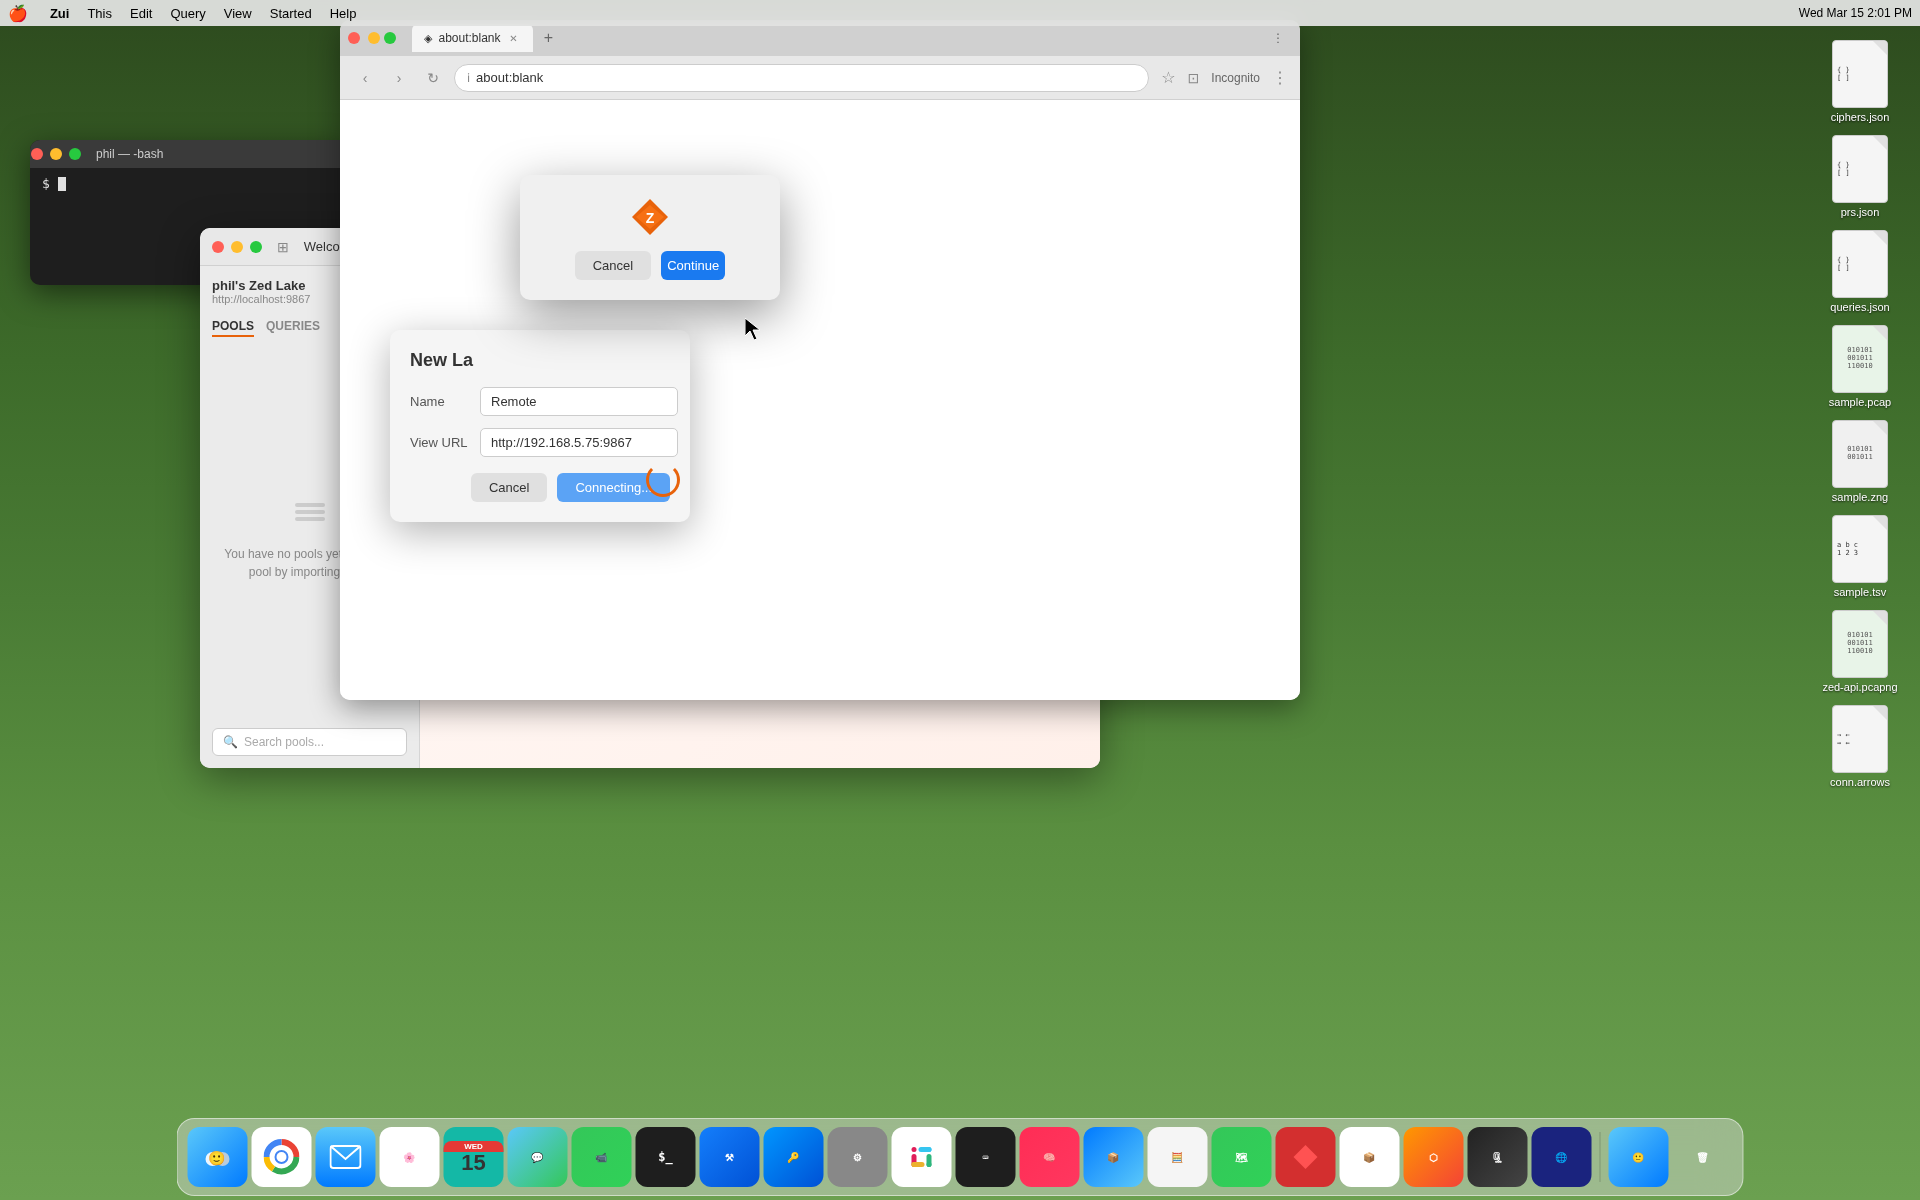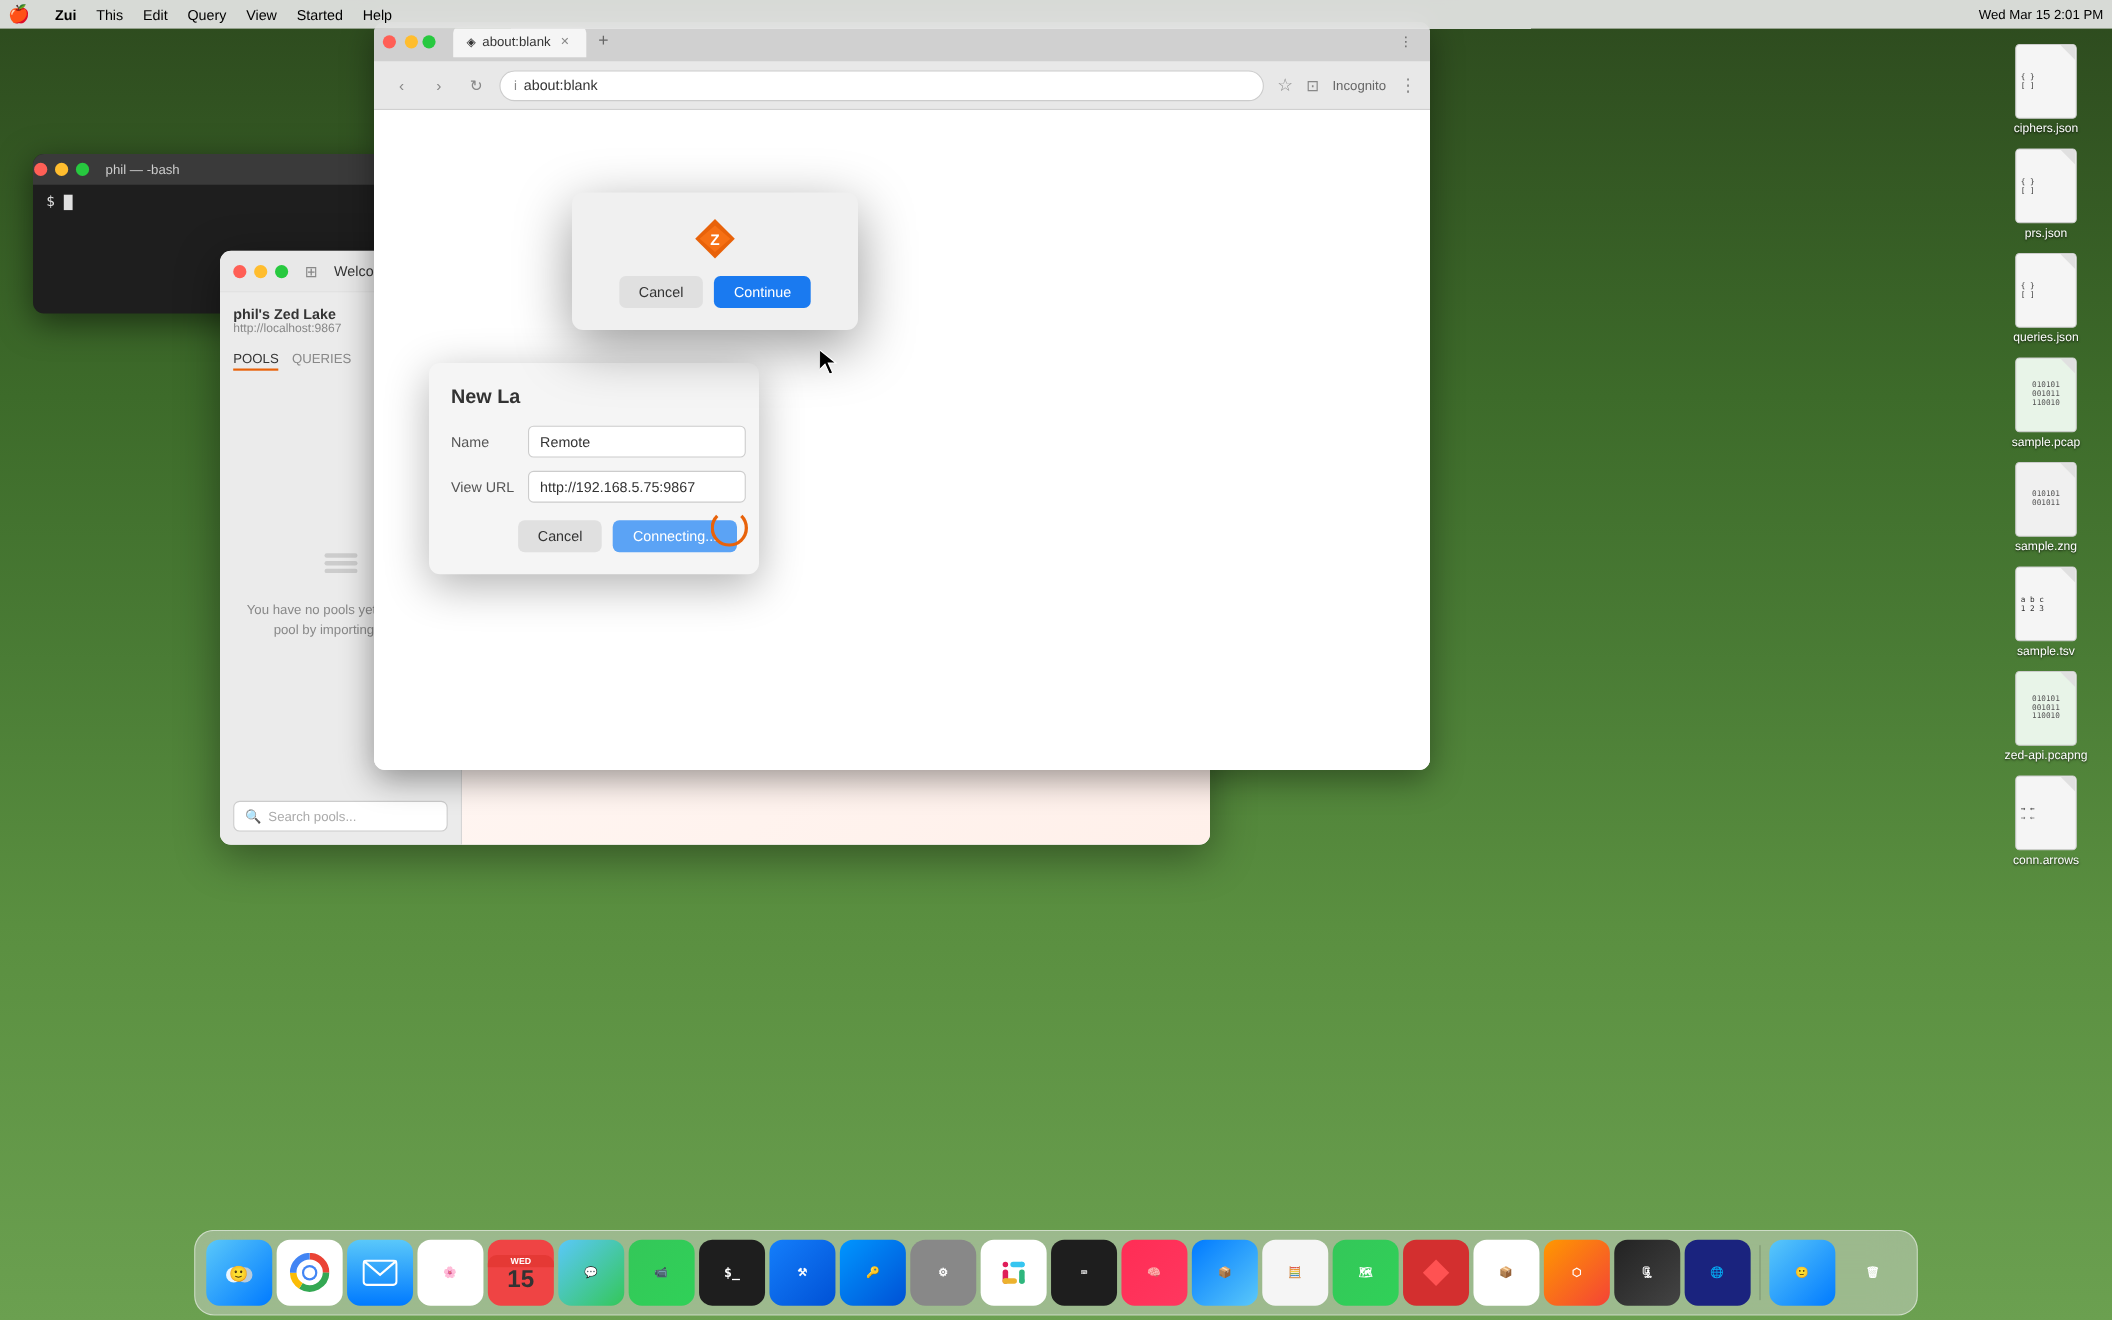--- a/index.html
+++ b/index.html
@@ -257,21 +257,21 @@
       line-height: 1;
       cursor: pointer;
     }
     .zui-tabs {
       display: flex;
       gap: 12px;
       margin: 10px 0;
     }
     .zui-tab {
       font-size: 12px;
-      font-weight: 400;
+      font-weight: 700;
       color: #888;
       cursor: pointer;
       padding-bottom: 2px;
     }
     .zui-tab.active {
       color: #333;
       border-bottom: 2px solid #e8620a;
     }
     .zui-empty-pools {
       flex: 1;
@@ -470,21 +470,21 @@
     .btn-auth-cancel {
       padding: 7px 18px;
       background: #e0e0e0;
       border: none;
       border-radius: 6px;
       font-size: 13px;
       cursor: pointer;
       color: #333;
     }
     .btn-auth-continue {
-      padding: 7px 18px;
+      padding: 7px 6px;
       background: #1a7af0;
       border: none;
       border-radius: 6px;
       font-size: 13px;
       cursor: pointer;
       color: white;
       font-weight: 500;
     }
 
     
@@ -837,21 +837,21 @@
   <div class="dock-icon" style="background:linear-gradient(180deg,#5ac8fa,#007aff);">
     <svg width="32" height="24" viewBox="0 0 32 24">
         <rect width="32" height="24" rx="3" fill="none"></rect>
         <path d="M1 1 L16 14 L31 1" stroke="white" stroke-width="2" fill="none"></path>
         <rect x="1" y="1" width="30" height="22" rx="3" fill="none" stroke="white" stroke-width="2"></rect>
       </svg>
   </div>
 
   <div class="dock-icon" style="background:white;">🌸</div>
 
-  <div class="dock-icon" style="background:#ef4444;color:#333;font-size:8px;flex-direction:column;">
+  <div class="dock-icon" style="background:#14b8a6;color:#333;font-size:8px;flex-direction:column;">
     <div style="background:#e53935;width:100%;text-align:center;border-radius:8px 8px 0 0;color:white;font-size:8px;padding:1px 0;">WED</div>
     <div style="font-size:22px;font-weight:700;color:#333;line-height:1;">15</div>
   </div>
 
   <div class="dock-icon" style="background:linear-gradient(135deg,#5ac8fa,#34c759);">💬</div>
 
   <div class="dock-icon" style="background:linear-gradient(135deg,#34c759,#30d158);">📹</div>
 
   <div class="dock-icon" style="background:#1e1e1e;">
     <span style="font-family:monospace;font-size:12px;">$_</span>

